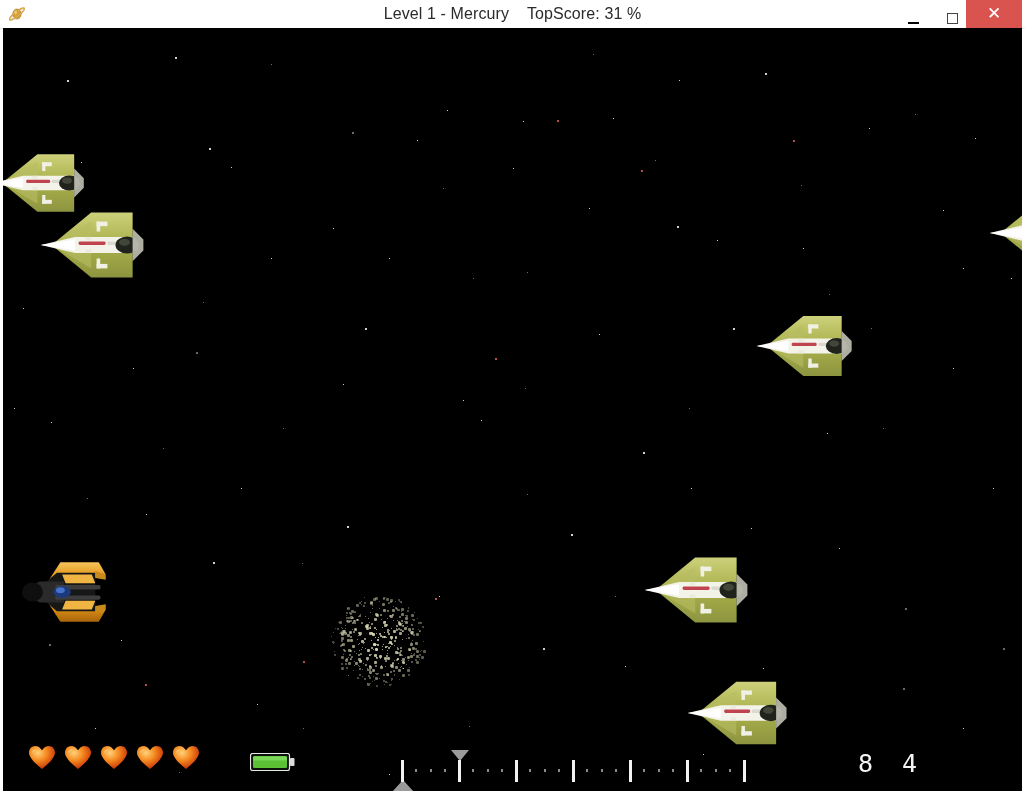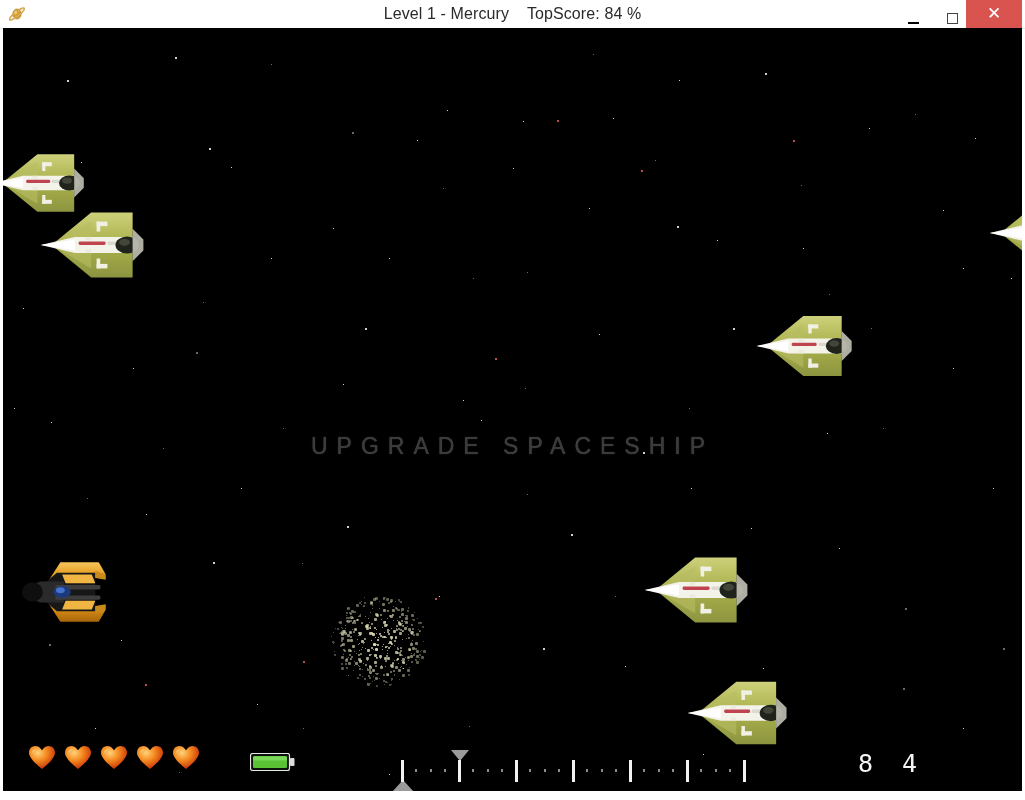--- a/index.html
+++ b/index.html
@@ -230,21 +230,21 @@
         <ellipse cx="10" cy="10" rx="4.2" ry="5" fill="#d9a23a"></ellipse>
         <ellipse cx="10" cy="10" rx="4.2" ry="5" fill="none" stroke="#a8761f" stroke-width="0.6"></ellipse>
         <g transform="rotate(-38 10 10)">
           <ellipse cx="10" cy="10" rx="9.2" ry="2.1" fill="none" stroke="#c9952f" stroke-width="1.5"></ellipse>
           <ellipse cx="10" cy="10" rx="9.2" ry="2.1" fill="none" stroke="#f0d79a" stroke-width="0.5"></ellipse>
         </g>
         <ellipse cx="8.6" cy="8.4" rx="1.4" ry="1.8" fill="#f2cf84" opacity="0.8"></ellipse>
       </svg>
     </div>
 
-    <div id="title-text">Level 1 - Mercury    TopScore: 84 %</div>
+    <div id="title-text">Level 1 - Mercury    TopScore: 31 %</div>
 
     <button class="winbtn" id="btn-min">
       <span class="glyph"></span>
     </button>
     <button class="winbtn" id="btn-max">
       <span class="glyph"></span>
     </button>
     <button class="winbtn" id="btn-close">
       <span class="glyph">✕</span>
     </button>
@@ -344,21 +344,20 @@
         <span class="star big red" style="left: 554px; top: 92px;"></span>
         <span class="star big red" style="left: 638px; top: 142px;"></span>
         <span class="star big red" style="left: 790px; top: 112px;"></span>
         <span class="star big red" style="left: 300px; top: 633px;"></span>
         <span class="star big red" style="left: 432px; top: 570px;"></span>
         <span class="star big red" style="left: 908px; top: 736px;"></span>
         <span class="star big red" style="left: 142px; top: 656px;"></span>
         <span class="star big red" style="left: 492px; top: 330px;"></span>
       </div>
 
-    <div id="banner">UPGRADE SPACESHIP</div>
 
     <div id="ships">
         <div class="ship" style="left: -12px; top: 122px;">
           <svg width="96" height="66" viewBox="0 0 120 80">
     <defs>
       <linearGradient id="eg9666" x1="0" y1="0" x2="0" y2="1">
         <stop offset="0" stop-color="#cdd07a"></stop>
         <stop offset="0.5" stop-color="#a8b04a"></stop>
         <stop offset="1" stop-color="#8d9440"></stop>
       </linearGradient>

